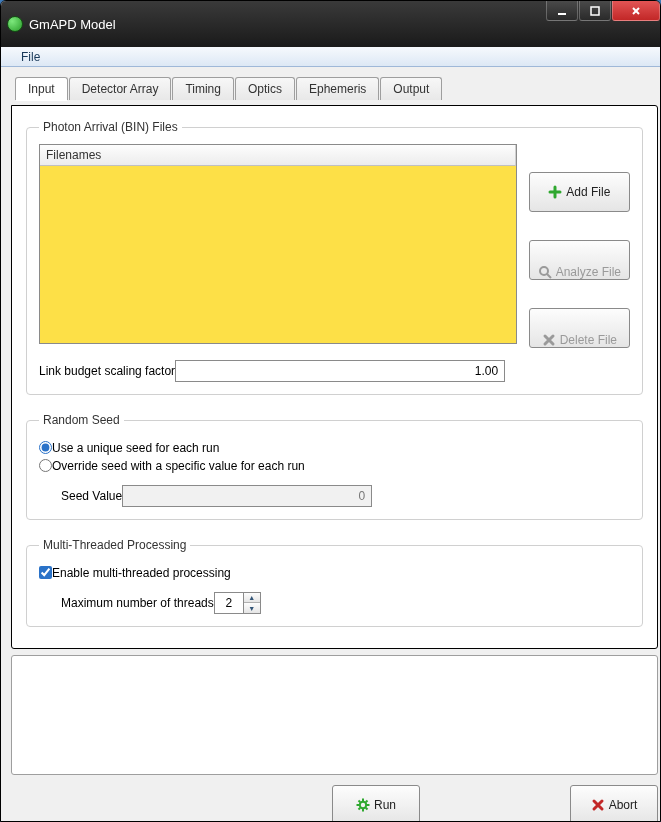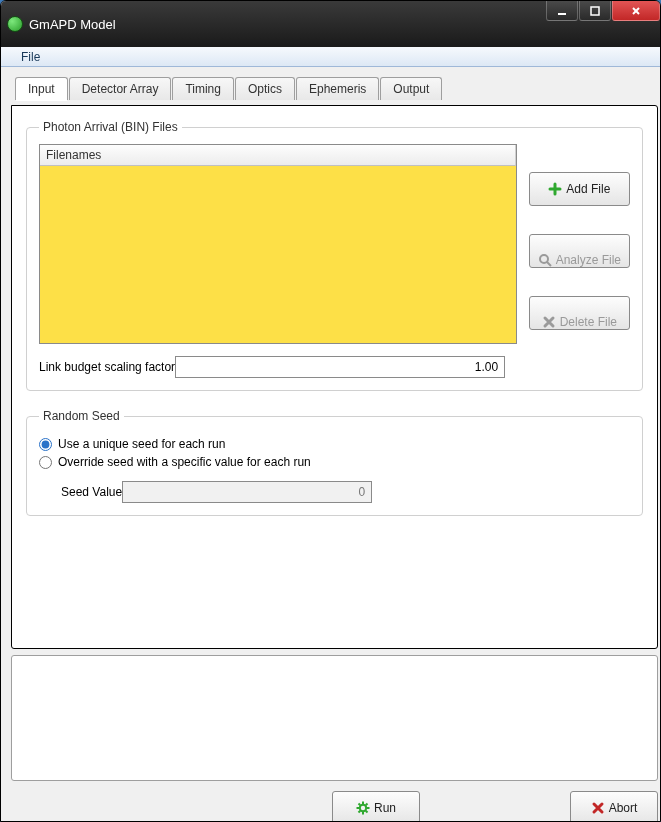--- a/index.html
+++ b/index.html
@@ -113,21 +113,21 @@
 .file-list .th {
   background: linear-gradient(to bottom,#fdfdfd,#ececec);
   border-bottom: 1px solid #c0c0c0;
   border-right: 1px solid #d0d0d0;
   padding: 3px 6px;
   color: #333;
 }
 .side-btns { display: flex; flex-direction: column; gap: 28px; padding-top: 28px; }
 .btn {
   min-width: 88px;
-  height: 34px;
+  height: 40px;
   background: linear-gradient(to bottom,#fdfdfd,#e5e5e5);
   border: 1px solid #8a8a8a;
   border-radius: 3px;
   display: inline-flex;
   align-items: center;
   justify-content: center;
   gap: 4px;
   padding: 0 8px;
   color: #222;
 }
@@ -136,21 +136,21 @@
 
 .field-row { display: flex; align-items: center; margin-top: 12px; }
 input[type=text].num {
   border: 1px solid #8a8a8a;
   height: 22px;
   padding: 2px 6px;
   text-align: right;
   background: #fff;
 }
 input[type=text].num.disabled { background: #f1f1f1; color: #777; }
-.radio-row, .check-row { display:flex; align-items:center; gap:6px; margin: 4px 0; }
+.radio-row, .check-row { display:flex; gap:0; margin: 4px 0; }
 .indent { margin-left: 22px; }
 
 .spinner { display:flex; align-items:center; }
 .spinner input { width: 30px; height: 22px; border:1px solid #8a8a8a; text-align:center; }
 .spinner .spins { display:flex; flex-direction:column; border:1px solid #8a8a8a; border-left:none; }
 .spinner .spins div { width:16px; height:10px; background:linear-gradient(to bottom,#fdfdfd,#e5e5e5); display:flex; align-items:center; justify-content:center; font-size:7px; color:#357; }
 .spinner .spins div:first-child { border-bottom:1px solid #b0b0b0; }
 
 .log-area {
   flex: 1;
@@ -262,20 +262,37 @@
         <div class="radio-row">
           <input type="radio" name="seed" style="">
           <span>Override seed with a specific value for each run</span>
         </div>
         <div class="field-row indent">
           <span>Seed Value</span>
           <input type="text" class="num disabled" style="width: 250px;" disabled="" value="0">
         </div>
       </fieldset>
 
+      <fieldset>
+        <legend>Multi-Threaded Processing</legend>
+        <div class="check-row">
+          <input type="checkbox" checked="" style="">
+          <span>Enable multi-threaded processing</span>
+        </div>
+        <div class="field-row indent">
+          <span>Maximum number of threads</span>
+          <div class="spinner">
+            <input type="text" value="2" style="">
+            <div class="spins">
+              <div>▲</div>
+              <div>▼</div>
+            </div>
+          </div>
+        </div>
+      </fieldset>
 
     </div>
 
     <div class="log-area"></div>
 
     <div class="bottom-btns">
       <div class="btn">
         <span class="ico">
           <svg viewBox="0 0 14 14">
               <circle cx="7" cy="7" r="3.2" fill="none" stroke="#2fa82f" stroke-width="2"></circle>

